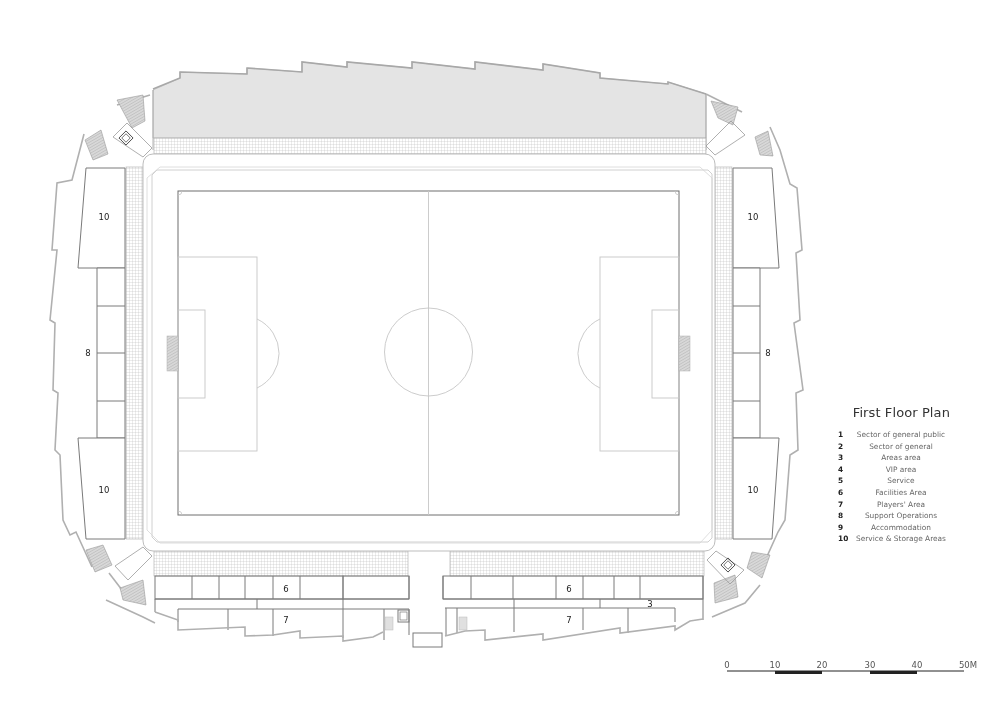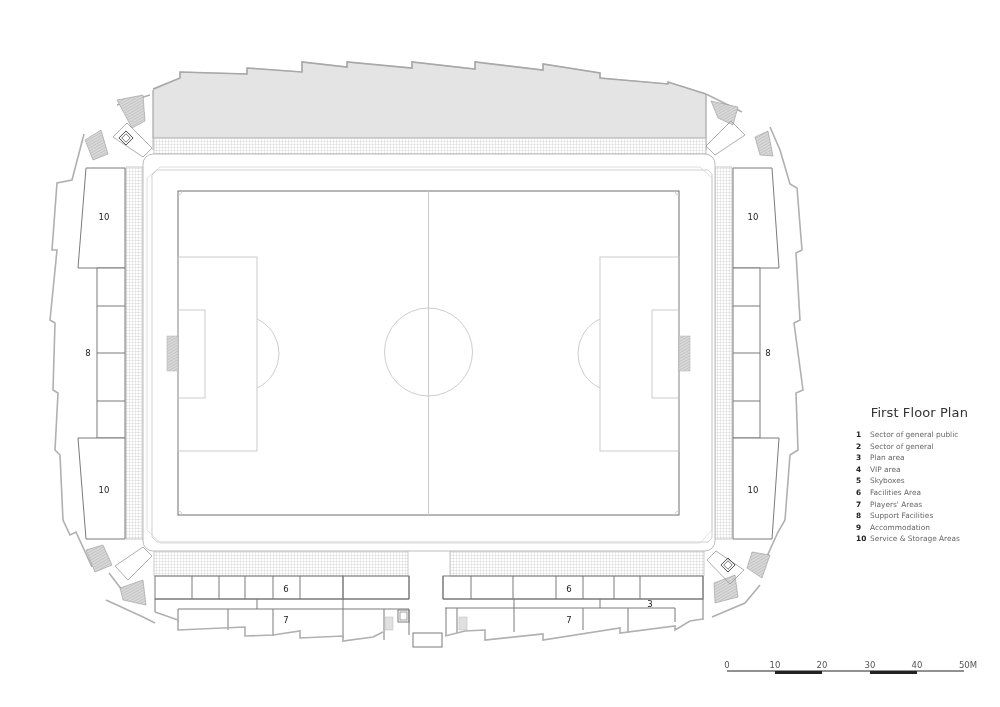--- a/index.html
+++ b/index.html
@@ -1,23 +1,23 @@
 <!DOCTYPE html>
 <html><head>
 <meta charset="utf-8">
 <style>
   html, body { margin: 0; padding: 0; background: #ffffff; }
   body { width: 1000px; height: 707px; position: relative; overflow: hidden; font-family: "DejaVu Sans", sans-serif; }
   #plan { position: absolute; left: 0; top: 0; width: 1000px; height: 707px; }
   .room-label { font-family: "DejaVu Sans", sans-serif; font-size: 8.5px; fill: #222; text-anchor: middle; dominant-baseline: middle; }
-  .legend { position: absolute; left: 856px; top: 405px; width: 112px; }
+  .legend { position: absolute; left: 838px; top: 405px; width: 112px; }
   .legend-title { font-family: "DejaVu Sans", sans-serif; font-size: 13px; color: #333; text-align: right; margin: 0 0 9px 0; letter-spacing: 0.1px; white-space: nowrap; }
   .legend-row { display: flex; justify-content: space-between; align-items: baseline; height: 11.6px; font-size: 7.4px; line-height: 11.6px; white-space: nowrap; }
   .legend-num { color: #222; font-weight: bold; width: 14px; }
-  .legend-label { color: #666; text-align: left; flex: 1; }
+  .legend-label { color: #666; text-align: center; flex: 1; }
   .scale-label { font-family: "DejaVu Sans", sans-serif; font-size: 8.5px; fill: #555; text-anchor: middle; }
 </style>
 </head>
 <body>
 
 <svg id="plan" viewBox="0 0 1000 707" xmlns="http://www.w3.org/2000/svg">
   <defs>
     <pattern id="grid" width="3" height="3" patternUnits="userSpaceOnUse">
       <rect width="3" height="3" fill="#ffffff"></rect>
       <path d="M3 0 L0 0 0 3" fill="none" stroke="#b5b5b5" stroke-width="0.5"></path>
@@ -205,41 +205,41 @@
   <div class="legend-row">
       <span class="legend-num">1</span>
       <span class="legend-label">Sector of general public</span>
     </div>
   <div class="legend-row">
       <span class="legend-num">2</span>
       <span class="legend-label">Sector of general</span>
     </div>
   <div class="legend-row">
       <span class="legend-num">3</span>
-      <span class="legend-label">Plan area</span>
+      <span class="legend-label">Areas area</span>
     </div>
   <div class="legend-row">
       <span class="legend-num">4</span>
       <span class="legend-label">VIP area</span>
     </div>
   <div class="legend-row">
       <span class="legend-num">5</span>
-      <span class="legend-label">Skyboxes</span>
+      <span class="legend-label">Service</span>
     </div>
   <div class="legend-row">
       <span class="legend-num">6</span>
       <span class="legend-label">Facilities Area</span>
     </div>
   <div class="legend-row">
       <span class="legend-num">7</span>
-      <span class="legend-label">Players' Areas</span>
+      <span class="legend-label">Players' Area</span>
     </div>
   <div class="legend-row">
       <span class="legend-num">8</span>
-      <span class="legend-label">Support Facilities</span>
+      <span class="legend-label">Support Operations</span>
     </div>
   <div class="legend-row">
       <span class="legend-num">9</span>
       <span class="legend-label">Accommodation</span>
     </div>
   <div class="legend-row">
       <span class="legend-num">10</span>
       <span class="legend-label">Service &amp; Storage Areas</span>
     </div>
 </div>

